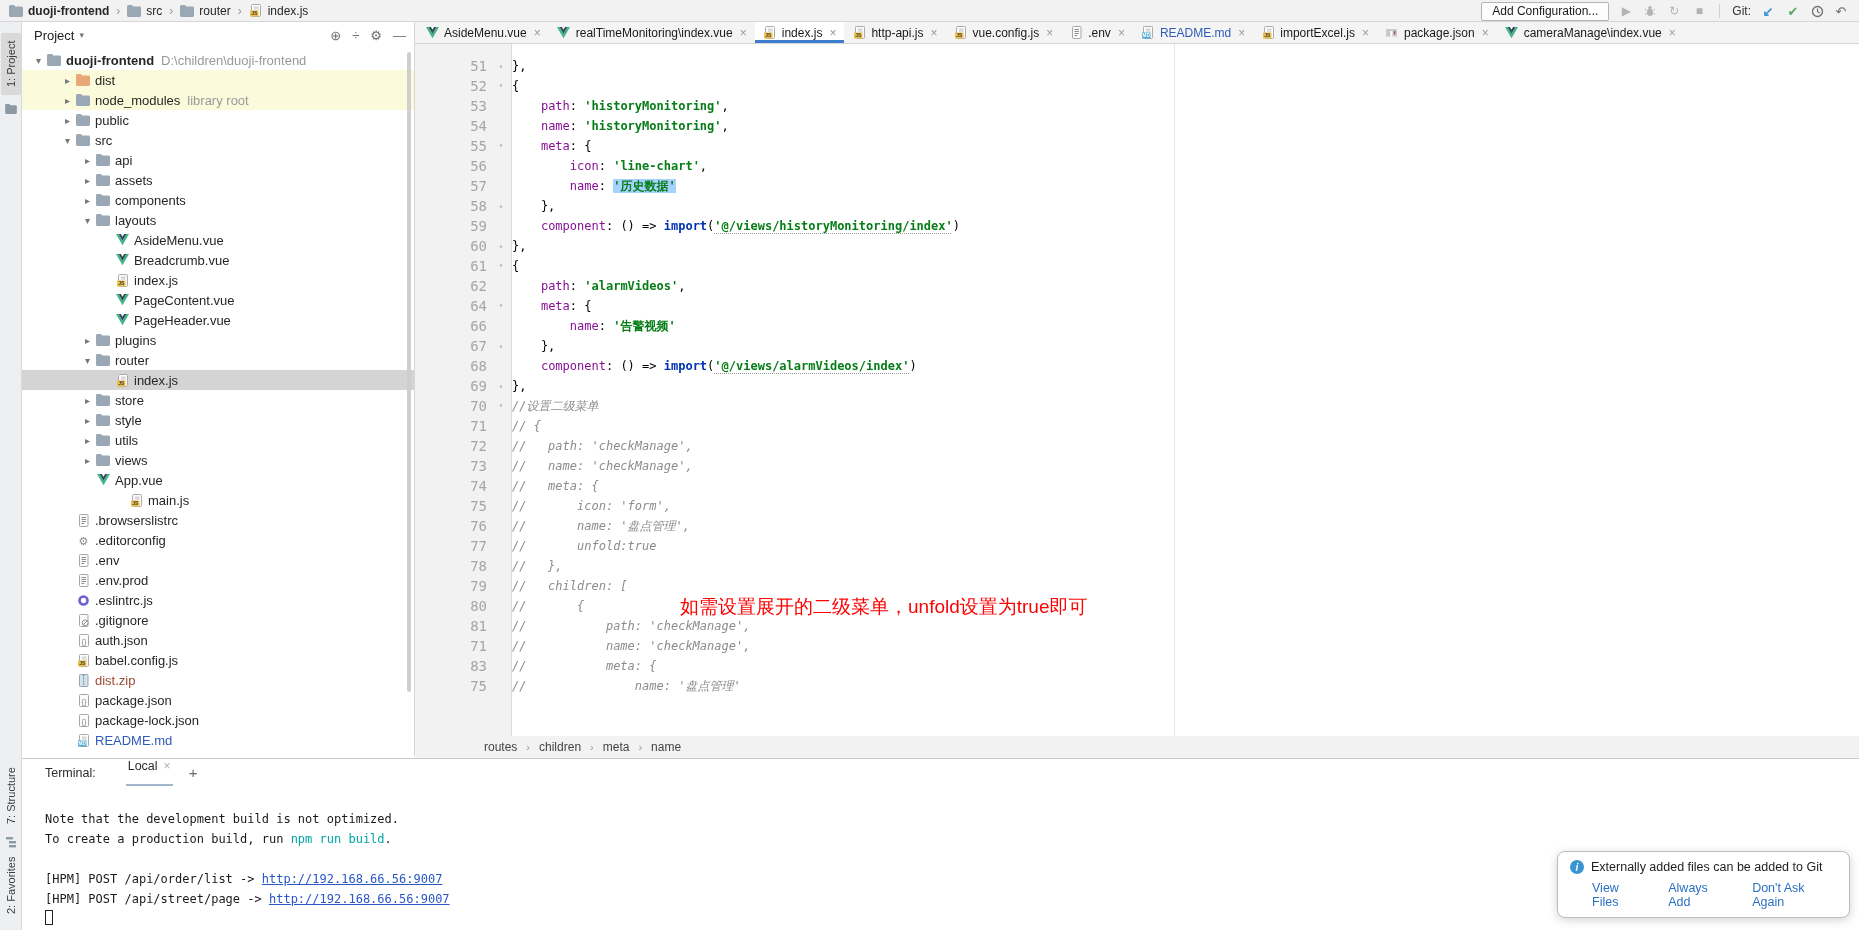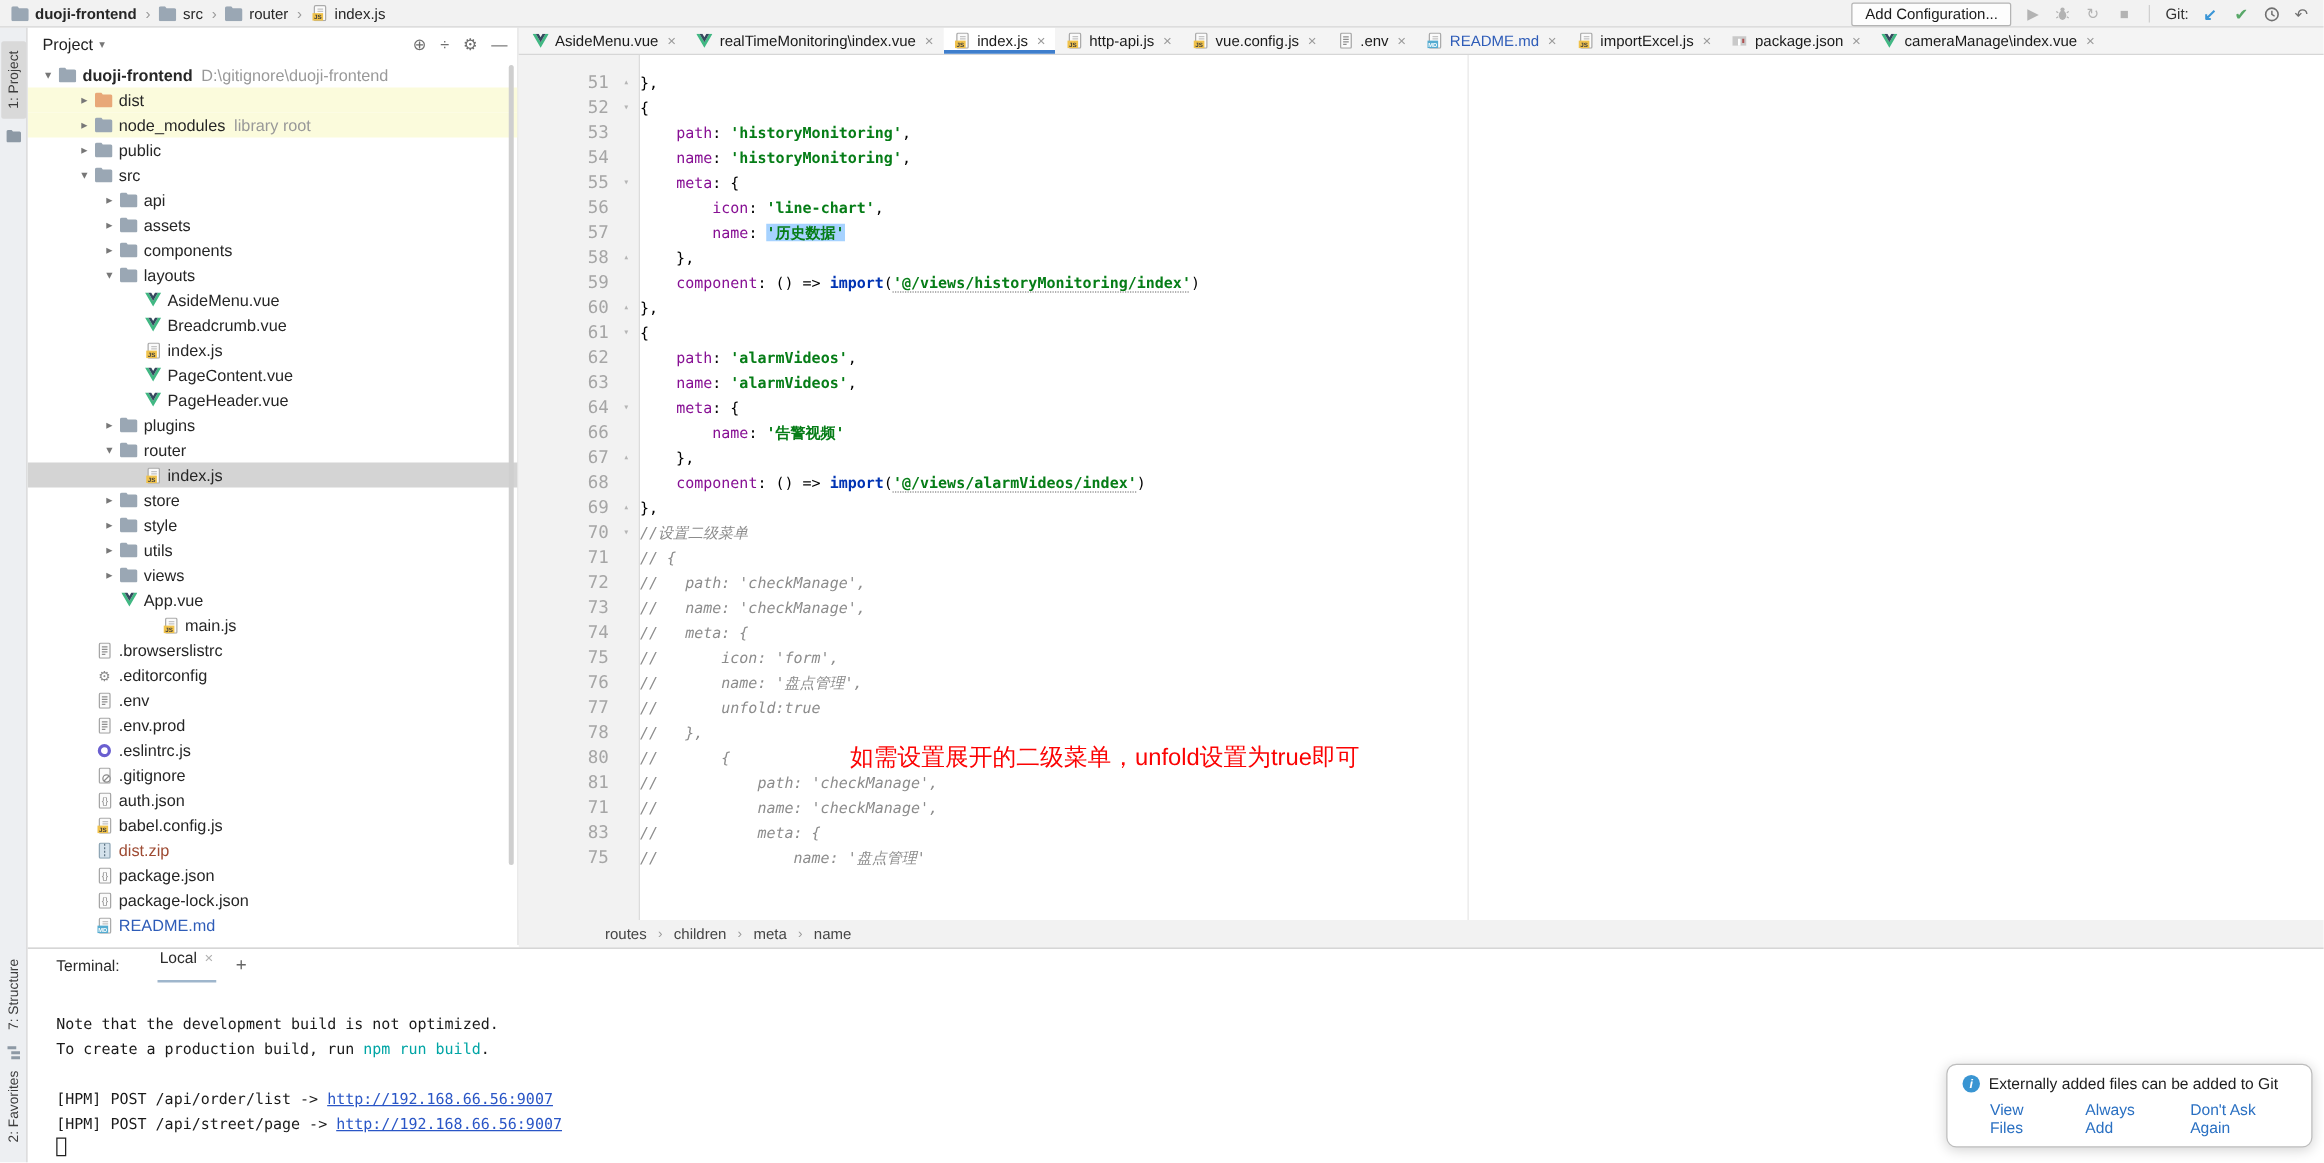--- a/index.html
+++ b/index.html
@@ -190,21 +190,21 @@
   </div>
   <div class="tree" id="tree">
       <div class="trow" style="padding-left: 8px;">
         <span class="chev">▾</span>
         <span class="icn">
           <svg width="14" height="12" viewBox="0 0 14 12">
             <path d="M0 1.5C0 .7.7 0 1.5 0H5l1.2 1.5h6.3c.8 0 1.5.7 1.5 1.5v7.5c0 .8-.7 1.5-1.5 1.5h-11C.7 12 0 11.3 0 10.5Z" fill="#9aa7b4"></path>
           </svg>
         </span>
         <span class="tlabel bold">duoji-frontend</span>
-        <span class="tsuffix">D:\gitignore\duoji-frontend</span>
+        <span class="tsuffix">D:\children\duoji-frontend</span>
       </div>
       <div class="trow warn" style="padding-left: 37px;">
         <span class="chev">▸</span>
         <span class="icn">
           <svg width="14" height="12" viewBox="0 0 14 12">
             <path d="M0 1.5C0 .7.7 0 1.5 0H5l1.2 1.5h6.3c.8 0 1.5.7 1.5 1.5v7.5c0 .8-.7 1.5-1.5 1.5h-11C.7 12 0 11.3 0 10.5Z" fill="#e8a878"></path>
           </svg>
         </span>
         <span class="tlabel">dist</span>
       </div>
@@ -662,35 +662,35 @@
         <div class="cline"><span class="lnum">53</span><span class="ltext"><span class="tp">    </span><span class="tk">path</span><span class="tp">: </span><span class="ts">'historyMonitoring'</span><span class="tp">,</span></span></div>
         <div class="cline"><span class="lnum">54</span><span class="ltext"><span class="tp">    </span><span class="tk">name</span><span class="tp">: </span><span class="ts">'historyMonitoring'</span><span class="tp">,</span></span></div>
         <div class="cline"><span class="lnum">55</span><span class="fold">▾</span><span class="ltext"><span class="tp">    </span><span class="tk">meta</span><span class="tp">: {</span></span></div>
         <div class="cline"><span class="lnum">56</span><span class="ltext"><span class="tp">        </span><span class="tk">icon</span><span class="tp">: </span><span class="ts">'line-chart'</span><span class="tp">,</span></span></div>
         <div class="cline"><span class="lnum">57</span><span class="ltext"><span class="tp">        </span><span class="tk">name</span><span class="tp">: </span><span class="ts thl">'历史数据'</span></span></div>
         <div class="cline"><span class="lnum">58</span><span class="fold">▴</span><span class="ltext"><span class="tp">    },</span></span></div>
         <div class="cline"><span class="lnum">59</span><span class="ltext"><span class="tp">    </span><span class="tk">component</span><span class="tp">: () =&gt; </span><span class="tkw">import</span><span class="tp">(</span><span class="ts tun">'@/views/historyMonitoring/index'</span><span class="tp">)</span></span></div>
         <div class="cline"><span class="lnum">60</span><span class="fold">▴</span><span class="ltext"><span class="tp">},</span></span></div>
         <div class="cline"><span class="lnum">61</span><span class="fold">▾</span><span class="ltext"><span class="tp">{</span></span></div>
         <div class="cline"><span class="lnum">62</span><span class="ltext"><span class="tp">    </span><span class="tk">path</span><span class="tp">: </span><span class="ts">'alarmVideos'</span><span class="tp">,</span></span></div>
-        <div class="cline"><span class="lnum">63</span><span class="ltext"><span class="tp">    </span><span class="tk">name</span><span class="tp">: </span><span class="ts">'alarmVideos'</span><span class="tp">,</span></span></div>
         <div class="cline"><span class="lnum">64</span><span class="fold">▾</span><span class="ltext"><span class="tp">    </span><span class="tk">meta</span><span class="tp">: {</span></span></div>
         <div class="cline"><span class="lnum">66</span><span class="ltext"><span class="tp">        </span><span class="tk">name</span><span class="tp">: </span><span class="ts">'告警视频'</span></span></div>
         <div class="cline"><span class="lnum">67</span><span class="fold">▴</span><span class="ltext"><span class="tp">    },</span></span></div>
         <div class="cline"><span class="lnum">68</span><span class="ltext"><span class="tp">    </span><span class="tk">component</span><span class="tp">: () =&gt; </span><span class="tkw">import</span><span class="tp">(</span><span class="ts tun">'@/views/alarmVideos/index'</span><span class="tp">)</span></span></div>
         <div class="cline"><span class="lnum">69</span><span class="fold">▴</span><span class="ltext"><span class="tp">},</span></span></div>
         <div class="cline"><span class="lnum">70</span><span class="fold">▾</span><span class="ltext"><span class="tc">//设置二级菜单</span></span></div>
         <div class="cline"><span class="lnum">71</span><span class="ltext"><span class="tc">// {</span></span></div>
         <div class="cline"><span class="lnum">72</span><span class="ltext"><span class="tc">//   path: 'checkManage',</span></span></div>
         <div class="cline"><span class="lnum">73</span><span class="ltext"><span class="tc">//   name: 'checkManage',</span></span></div>
         <div class="cline"><span class="lnum">74</span><span class="ltext"><span class="tc">//   meta: {</span></span></div>
         <div class="cline"><span class="lnum">75</span><span class="ltext"><span class="tc">//       icon: 'form',</span></span></div>
         <div class="cline"><span class="lnum">76</span><span class="ltext"><span class="tc">//       name: '盘点管理',</span></span></div>
         <div class="cline"><span class="lnum">77</span><span class="ltext"><span class="tc">//       unfold:true</span></span></div>
         <div class="cline"><span class="lnum">78</span><span class="ltext"><span class="tc">//   },</span></span></div>
+        <div class="cline"><span class="lnum">79</span><span class="ltext"><span class="tc">//   children: [</span></span></div>
         <div class="cline"><span class="lnum">80</span><span class="ltext"><span class="tc">//       {</span></span></div>
         <div class="cline"><span class="lnum">81</span><span class="ltext"><span class="tc">//           path: 'checkManage',</span></span></div>
         <div class="cline"><span class="lnum">71</span><span class="ltext"><span class="tc">//           name: 'checkManage',</span></span></div>
         <div class="cline"><span class="lnum">83</span><span class="ltext"><span class="tc">//           meta: {</span></span></div>
         <div class="cline"><span class="lnum">75</span><span class="ltext"><span class="tc">//               name: '盘点管理'</span></span></div>
       </div>
     <div class="annotation">如需设置展开的二级菜单，unfold设置为true即可</div>
   </div>
   <div class="ebc" id="editorBc">
       <span>routes</span>

